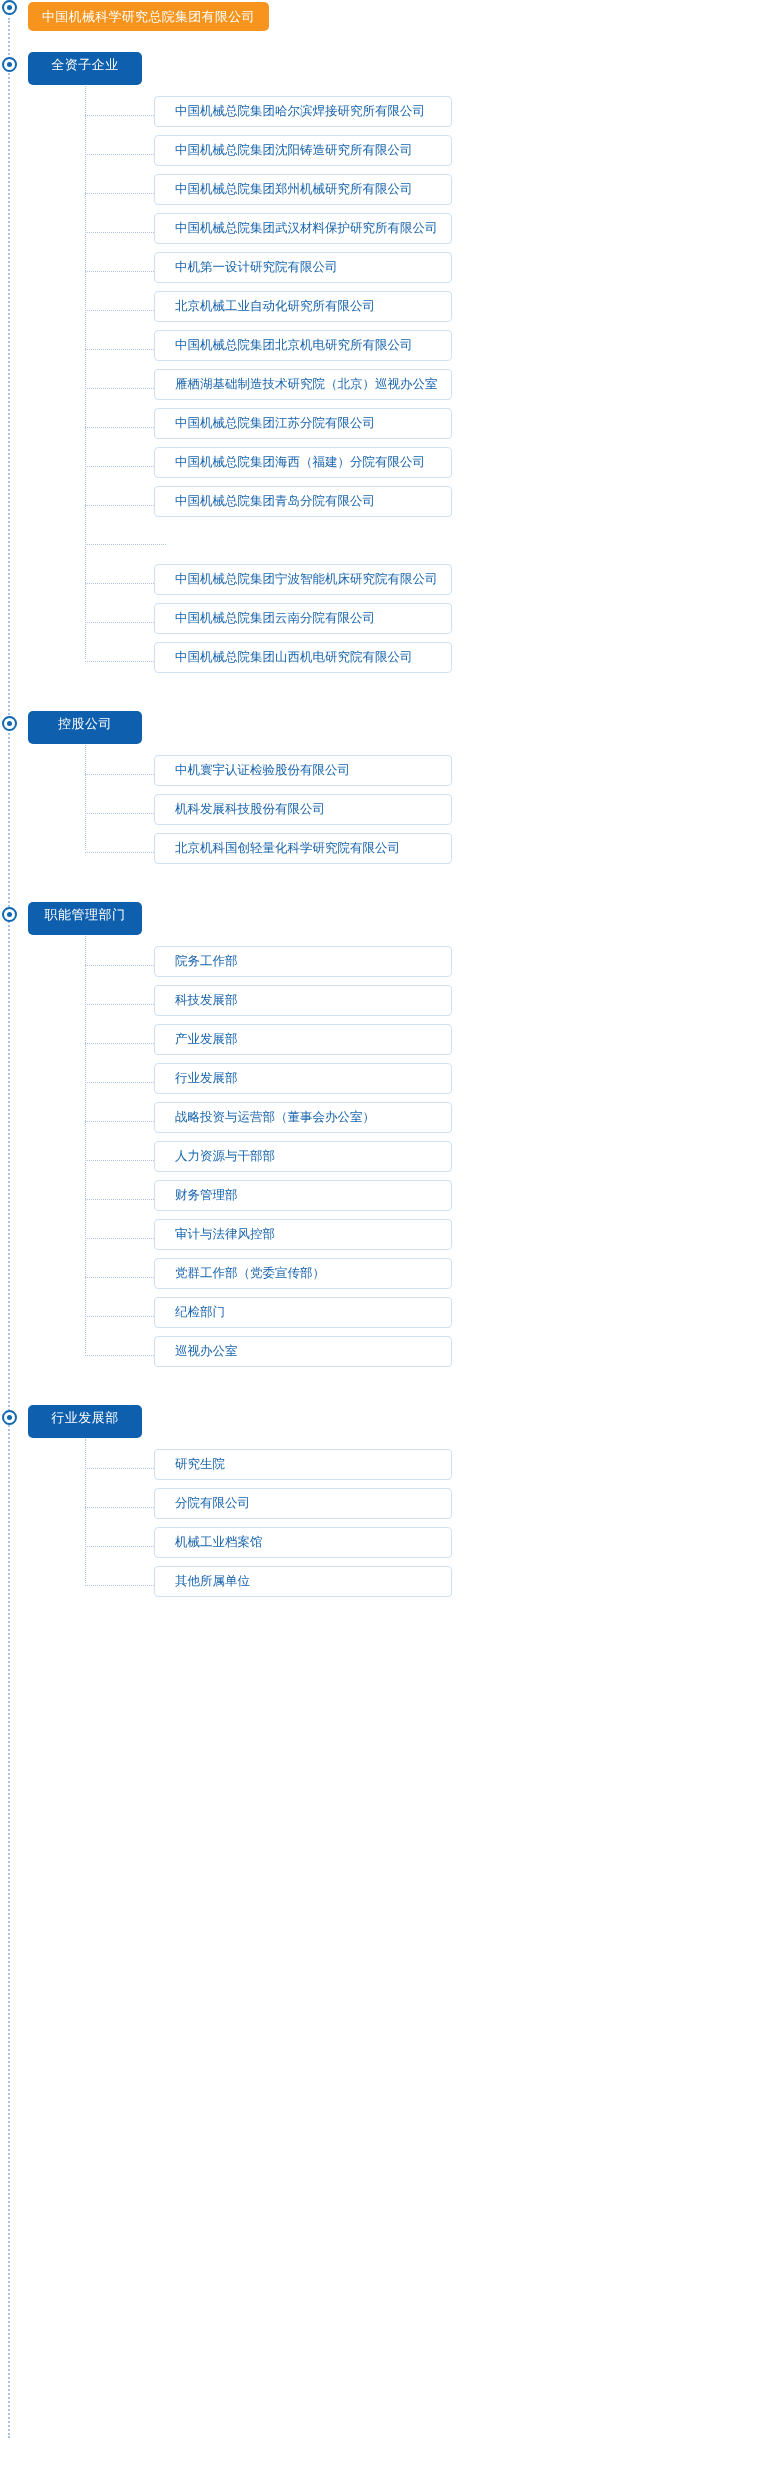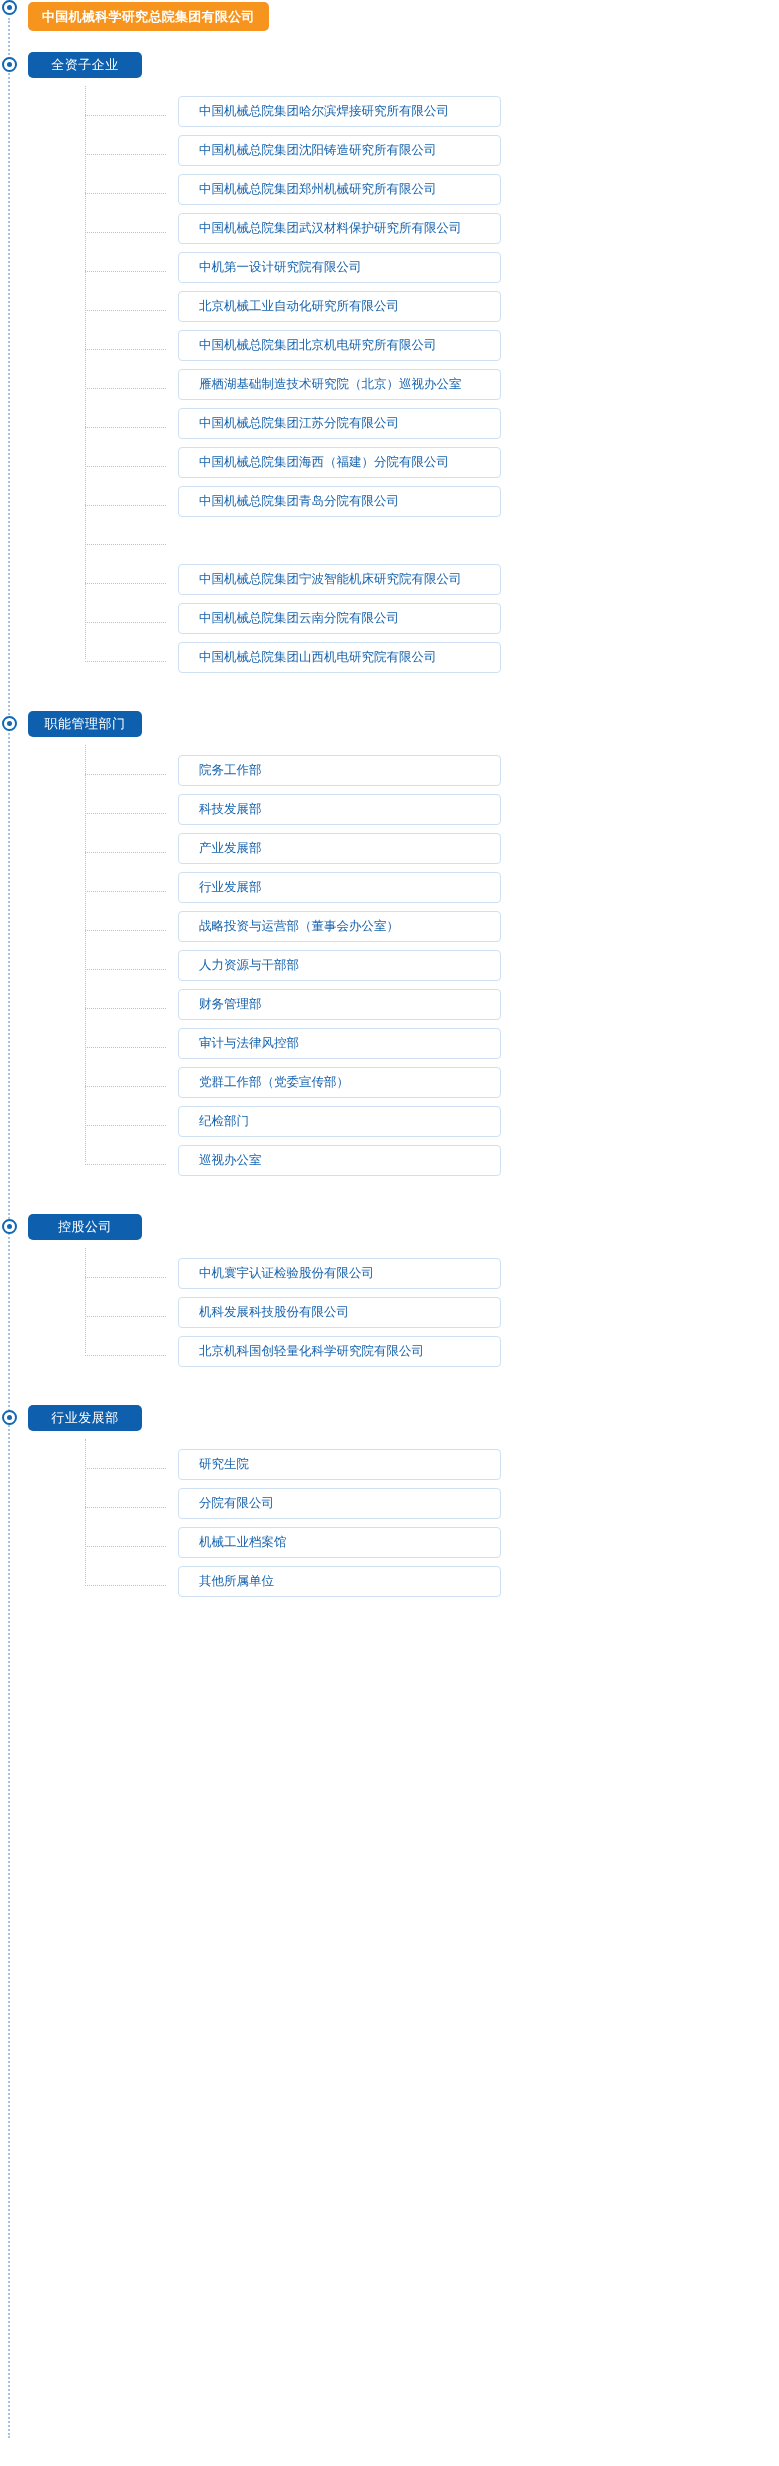--- a/index.html
+++ b/index.html
@@ -23,21 +23,20 @@
     top: 18px;
     width: 2px;
     height: 2420px;
     border-left: 2px dotted #a8c3e6;
   }
 
   
   .root-row {
     position: relative;
     height: 52px;
-    font-weight: bold;
   }
   .node-dot {
     position: absolute;
     left: 2px;
     width: 15px;
     height: 15px;
     border-radius: 50%;
     border: 2px solid #1268b3;
     background: #ffffff;
     z-index: 4;
@@ -71,21 +70,21 @@
   }
   .section-head {
     position: relative;
     height: 44px;
   }
   .section-chip {
     position: absolute;
     left: 28px;
     top: 0;
     min-width: 114px;
-    height: 26px;
+    height: 33px;
     line-height: 26px;
     padding: 0 16px;
     background: #0e5fad;
     color: #ffffff;
     font-size: 13px;
     border-radius: 5px;
     text-align: center;
     white-space: nowrap;
     letter-spacing: .5px;
   }
@@ -115,23 +114,23 @@
   .item .connector {
     position: absolute;
     left: 0px;
     top: 19px;
     width: 81px;
     height: 1px;
     border-top: 1px dotted #a8c3e6;
   }
   .item .box {
     position: absolute;
-    left: 93px;
+    left: 69px;
     top: 0;
-    width: 323px;
+    width: 298px;
     height: 31px;
     border: 1px solid #cfe0f3;
     border-radius: 4px;
     background: #ffffff;
     color: #1763ad;
     font-size: 12.5px;
     line-height: 29px;
     padding: 0 0 0 20px;
     white-space: nowrap;
     overflow: hidden;
@@ -215,87 +214,87 @@
           <div class="item">
             <span class="connector"></span>
             <div class="box">中国机械总院集团山西机电研究院有限公司</div>
           </div>
         </div>
         <div class="gap-md"></div>
       </div>
       <div class="section">
         <div class="section-head">
           <span class="node-dot"></span>
-          <div class="section-chip">职能管理部门</div>
+          <div class="section-chip">控股公司</div>
         </div>
         <div class="children">
           <div class="item">
             <span class="connector"></span>
-            <div class="box">院务工作部</div>
-          </div>
-          <div class="item">
-            <span class="connector"></span>
-            <div class="box">科技发展部</div>
-          </div>
-          <div class="item">
-            <span class="connector"></span>
-            <div class="box">产业发展部</div>
-          </div>
-          <div class="item">
-            <span class="connector"></span>
-            <div class="box">行业发展部</div>
-          </div>
-          <div class="item">
-            <span class="connector"></span>
-            <div class="box">战略投资与运营部（董事会办公室）</div>
-          </div>
-          <div class="item">
-            <span class="connector"></span>
-            <div class="box">人力资源与干部部</div>
-          </div>
-          <div class="item">
-            <span class="connector"></span>
-            <div class="box">财务管理部</div>
-          </div>
-          <div class="item">
-            <span class="connector"></span>
-            <div class="box">审计与法律风控部</div>
-          </div>
-          <div class="item">
-            <span class="connector"></span>
-            <div class="box">党群工作部（党委宣传部）</div>
-          </div>
-          <div class="item">
-            <span class="connector"></span>
-            <div class="box">纪检部门</div>
-          </div>
-          <div class="item">
-            <span class="connector"></span>
-            <div class="box">巡视办公室</div>
+            <div class="box">中机寰宇认证检验股份有限公司</div>
+          </div>
+          <div class="item">
+            <span class="connector"></span>
+            <div class="box">机科发展科技股份有限公司</div>
+          </div>
+          <div class="item">
+            <span class="connector"></span>
+            <div class="box">北京机科国创轻量化科学研究院有限公司</div>
           </div>
         </div>
         <div class="gap-md"></div>
       </div>
       <div class="section">
         <div class="section-head">
           <span class="node-dot"></span>
-          <div class="section-chip">控股公司</div>
+          <div class="section-chip">职能管理部门</div>
         </div>
         <div class="children">
           <div class="item">
             <span class="connector"></span>
-            <div class="box">中机寰宇认证检验股份有限公司</div>
-          </div>
-          <div class="item">
-            <span class="connector"></span>
-            <div class="box">机科发展科技股份有限公司</div>
-          </div>
-          <div class="item">
-            <span class="connector"></span>
-            <div class="box">北京机科国创轻量化科学研究院有限公司</div>
+            <div class="box">院务工作部</div>
+          </div>
+          <div class="item">
+            <span class="connector"></span>
+            <div class="box">科技发展部</div>
+          </div>
+          <div class="item">
+            <span class="connector"></span>
+            <div class="box">产业发展部</div>
+          </div>
+          <div class="item">
+            <span class="connector"></span>
+            <div class="box">行业发展部</div>
+          </div>
+          <div class="item">
+            <span class="connector"></span>
+            <div class="box">战略投资与运营部（董事会办公室）</div>
+          </div>
+          <div class="item">
+            <span class="connector"></span>
+            <div class="box">人力资源与干部部</div>
+          </div>
+          <div class="item">
+            <span class="connector"></span>
+            <div class="box">财务管理部</div>
+          </div>
+          <div class="item">
+            <span class="connector"></span>
+            <div class="box">审计与法律风控部</div>
+          </div>
+          <div class="item">
+            <span class="connector"></span>
+            <div class="box">党群工作部（党委宣传部）</div>
+          </div>
+          <div class="item">
+            <span class="connector"></span>
+            <div class="box">纪检部门</div>
+          </div>
+          <div class="item">
+            <span class="connector"></span>
+            <div class="box">巡视办公室</div>
           </div>
         </div>
         <div class="gap-md"></div>
       </div>
       <div class="section">
         <div class="section-head">
           <span class="node-dot"></span>
           <div class="section-chip">行业发展部</div>
         </div>
         <div class="children">

